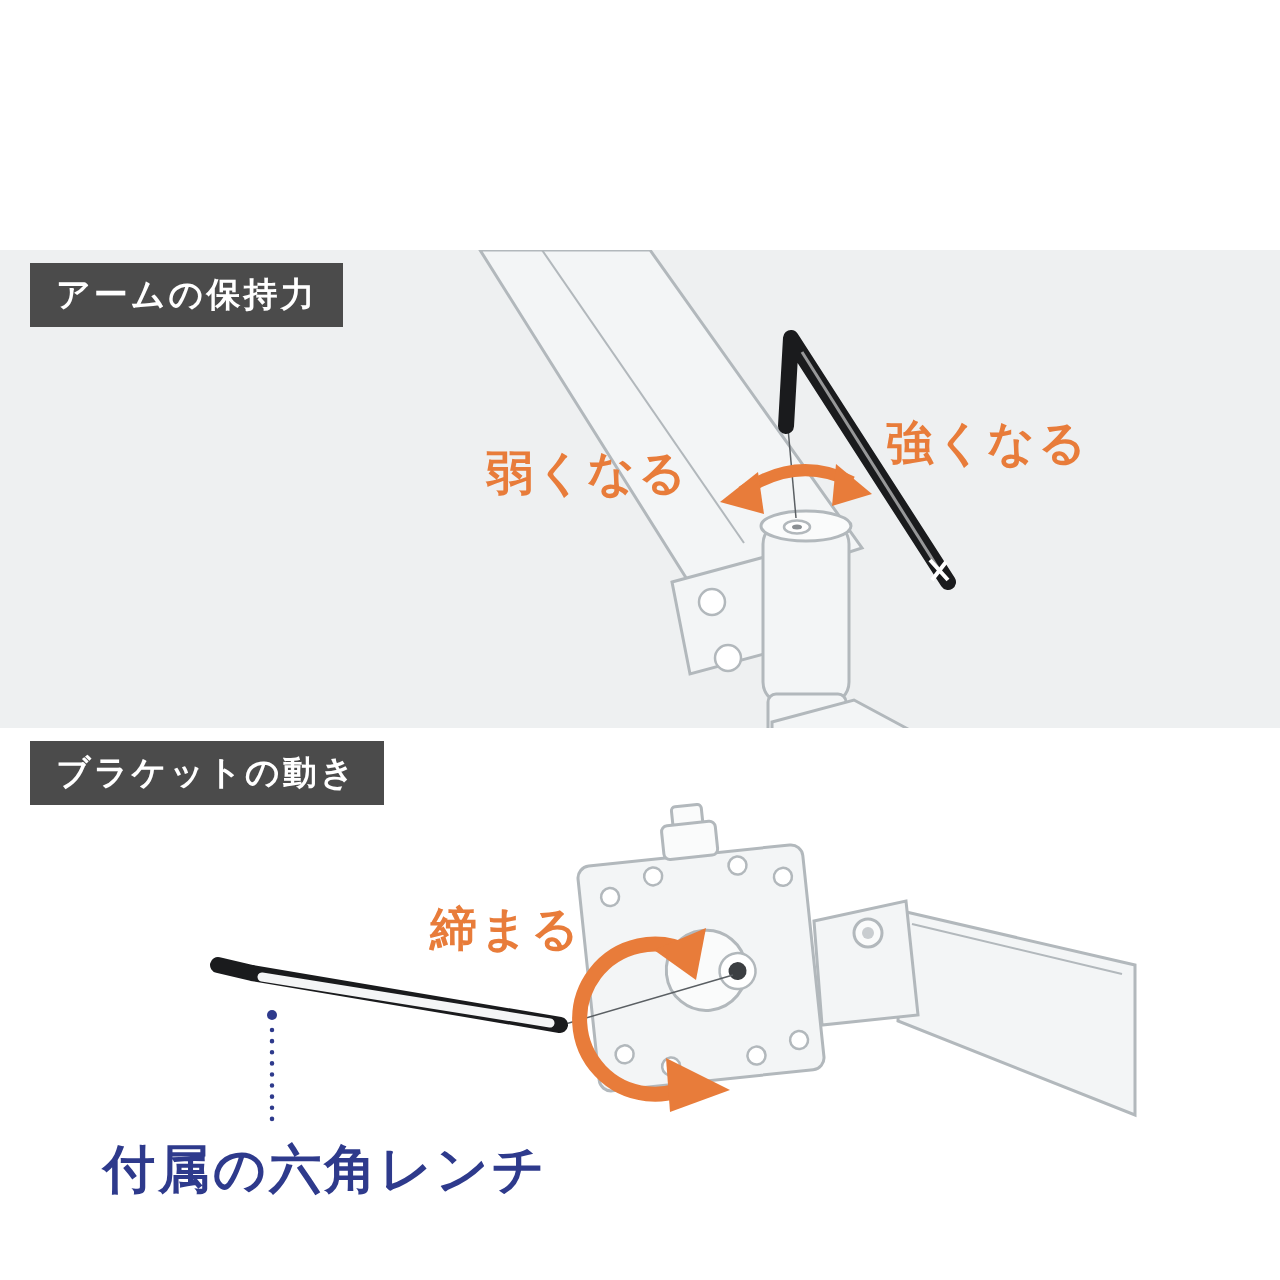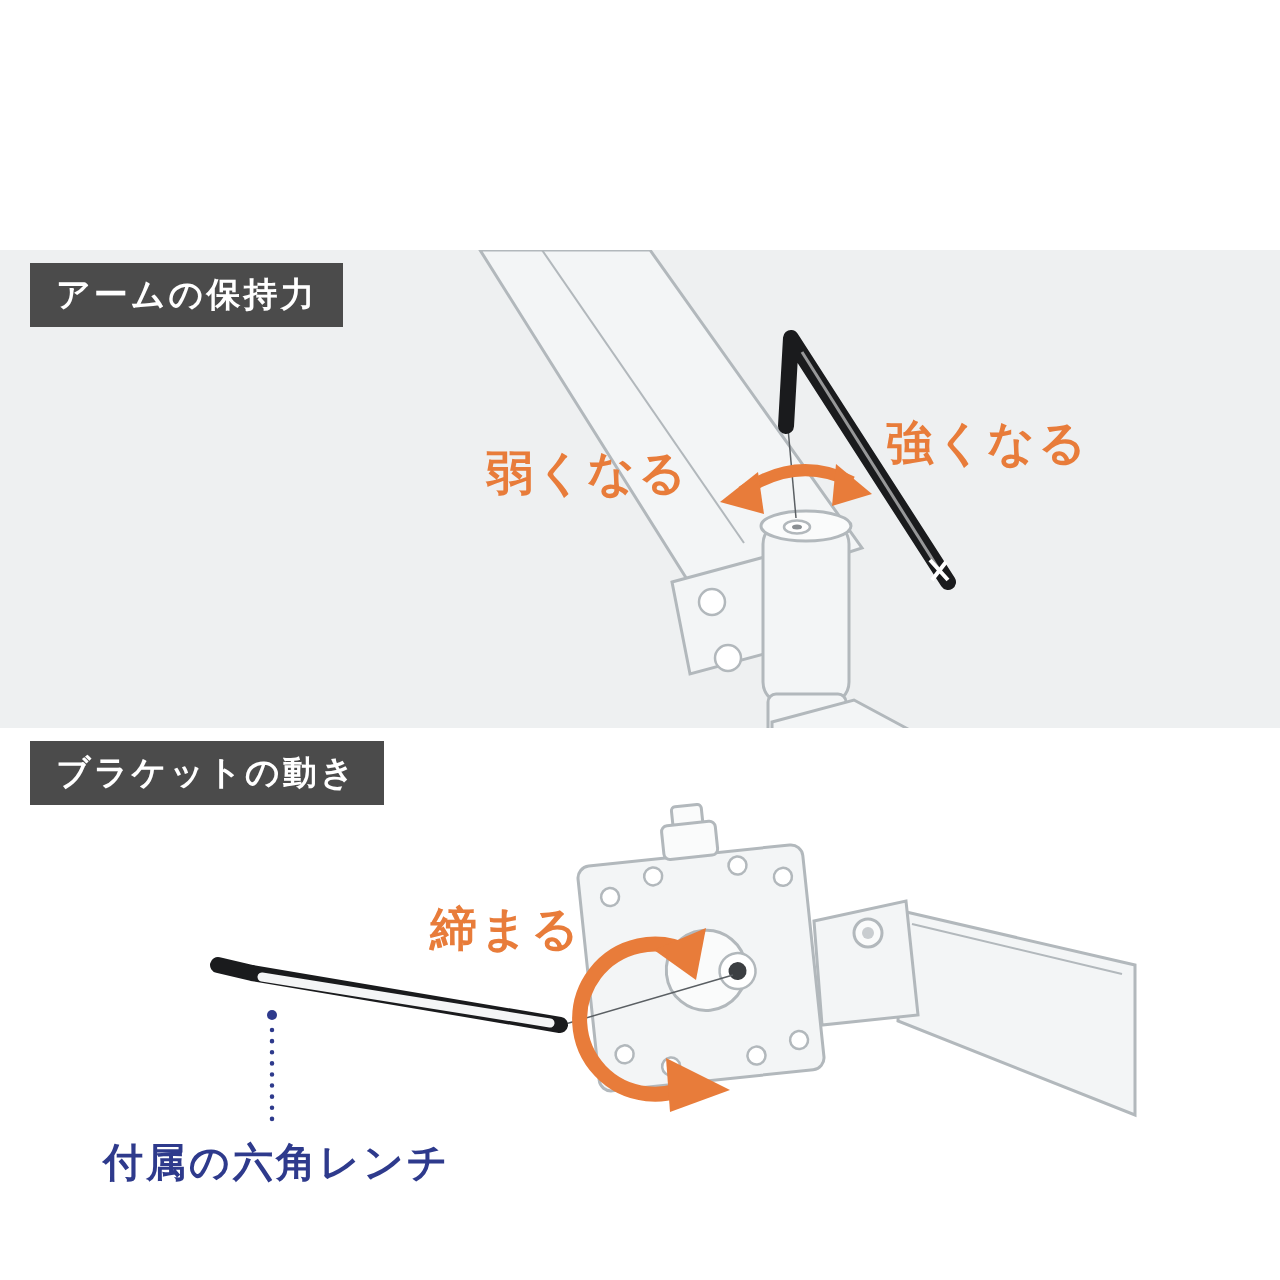--- a/index.html
+++ b/index.html
@@ -24,21 +24,21 @@
   .section-bracket{top:728px;background:#ffffff;}
   .section-label{
     position:absolute;left:30px;top:13px;background:var(--label-bg);color:#ffffff;
     font-size:34px;font-weight:700;padding:9px 26px;letter-spacing:3px;white-space:nowrap;
   }
   .annot{
     position:absolute;font-weight:900;font-size:47px;color:var(--accent-orange);
     letter-spacing:3px;white-space:nowrap;
   }
   .note-blue{
-    position:absolute;font-weight:900;font-size:40px;color:var(--note-blue);
+    position:absolute;font-weight:900;font-size:52px;color:var(--note-blue);
     letter-spacing:3px;white-space:nowrap;
   }
   svg.illust{position:absolute;left:0;top:0;width:1280px;height:515px;display:block;}
   .metal{fill:#f3f5f6;stroke:var(--line-gray);stroke-width:3;}
   .metal2{fill:#fafbfb;stroke:var(--line-gray);stroke-width:3;}
   .hole{fill:#ffffff;stroke:var(--line-gray);stroke-width:2.5;}
   .edge{stroke:var(--line-gray);stroke-width:2;fill:none;}
   .wrench{stroke:var(--wrench-black);stroke-width:16;fill:none;stroke-linejoin:round;stroke-linecap:round;}
   .wrench-body{stroke:#f4f5f6;stroke-width:9;fill:none;stroke-linecap:round;}
   .orange-stroke{stroke:var(--accent-orange);fill:none;stroke-width:12;}

